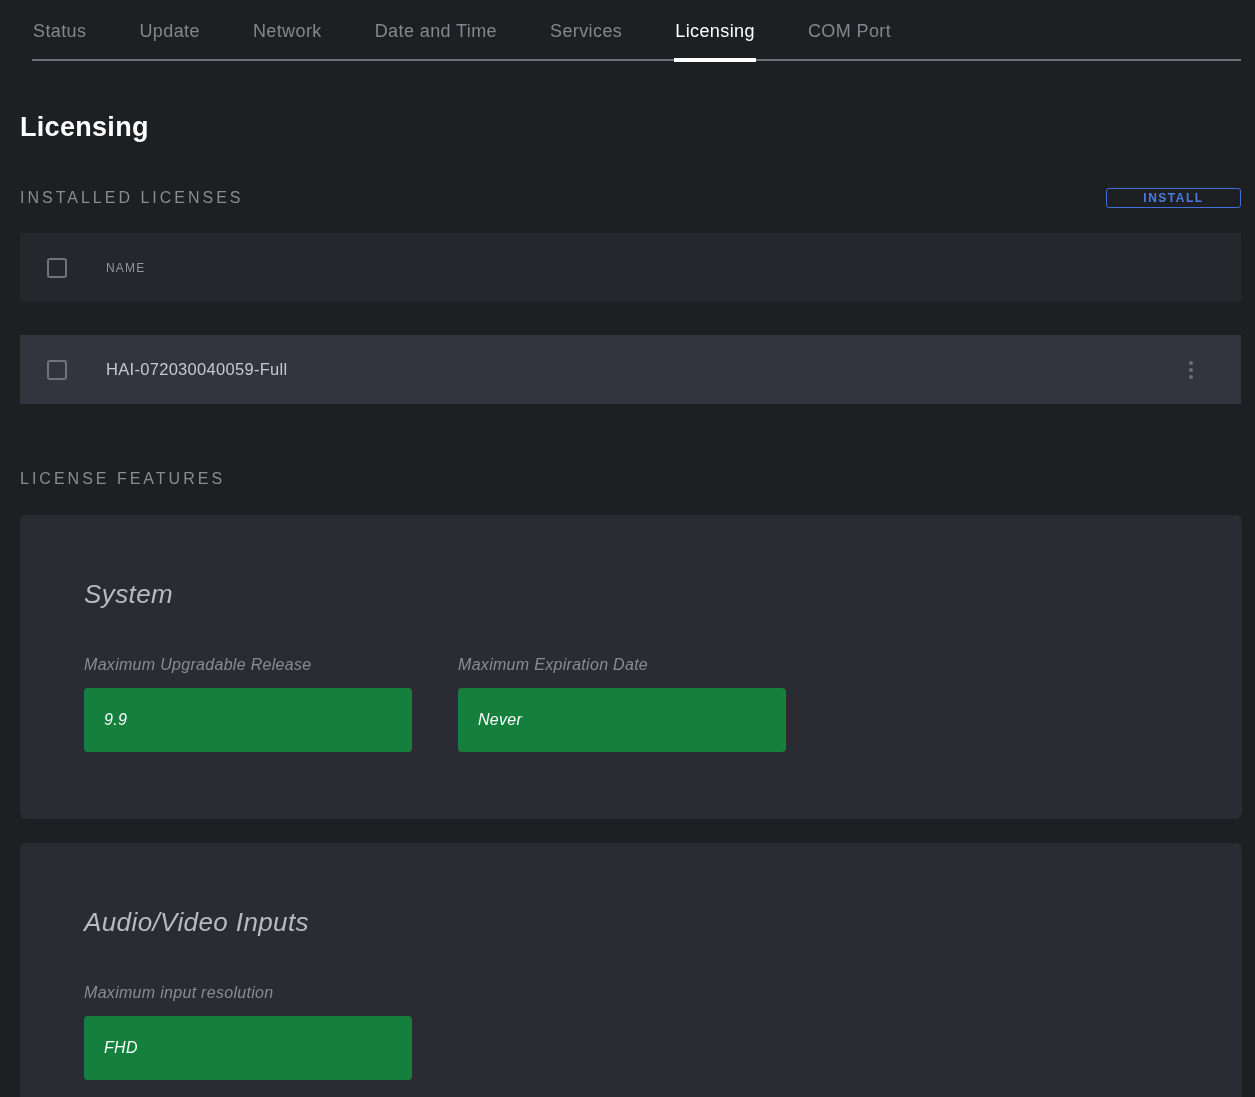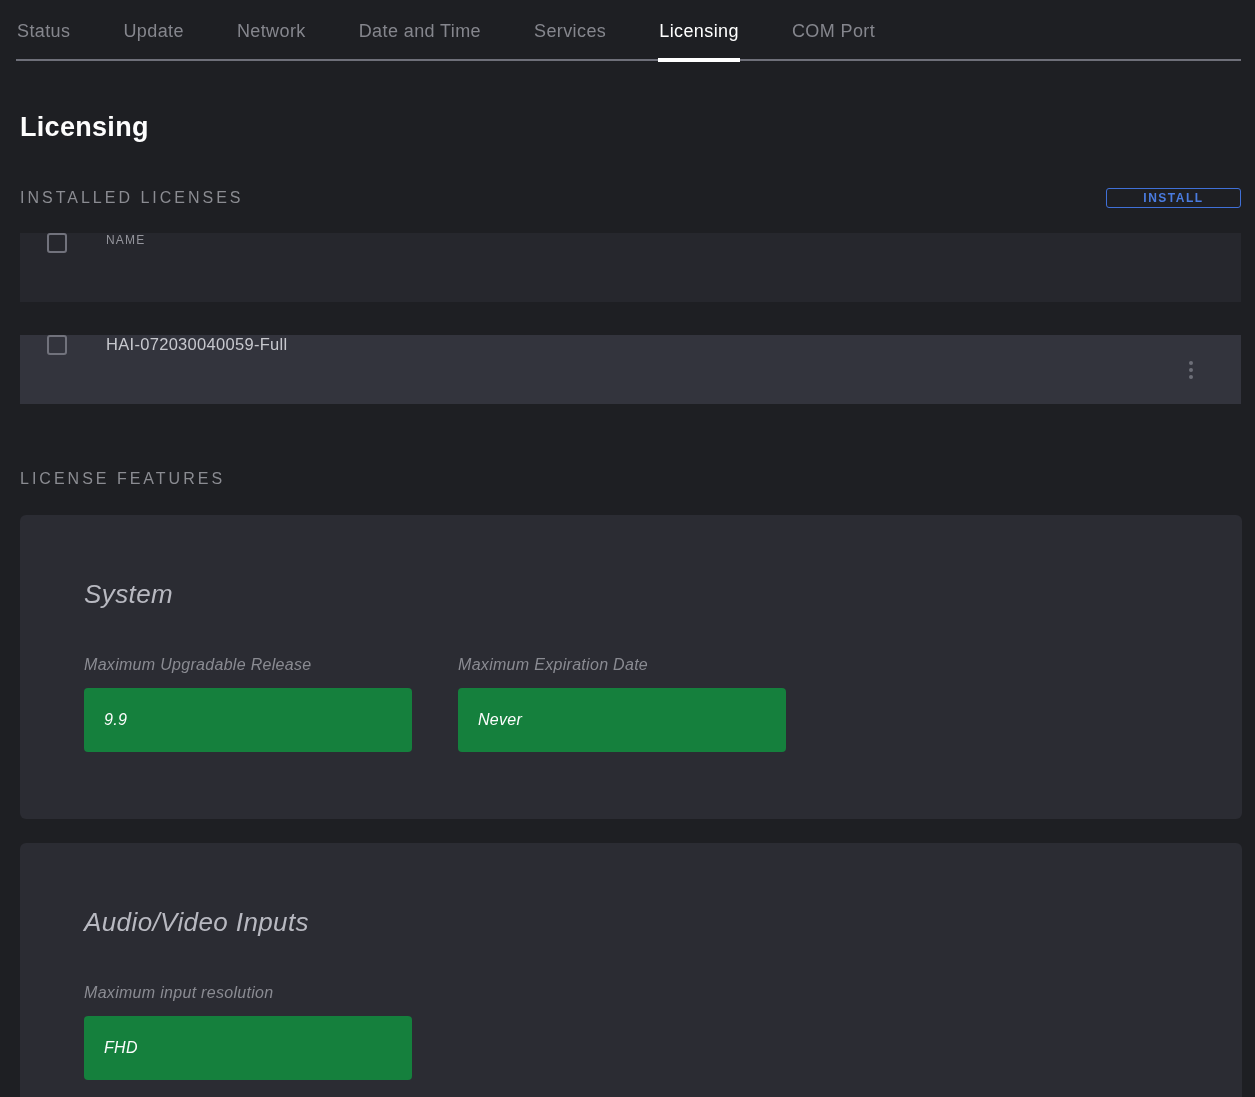--- a/index.html
+++ b/index.html
@@ -10,21 +10,21 @@
     font-family: "Liberation Sans", sans-serif;
     color: #c7c8ce;
     overflow: hidden;
   }
 
   
   .tabbar {
     display: flex;
     align-items: flex-end;
     gap: 51px;
-    margin: 0 14px 0 16px;
+    margin: 0 14px 0 32px;
     border-bottom: 2px solid #6e6f79;
   }
   .tab {
     position: relative;
     padding: 21px 1px 17px 1px;
     font-size: 18px;
     letter-spacing: 0.4px;
     color: #85868d;
     cursor: pointer;
     white-space: nowrap;
@@ -74,20 +74,21 @@
     cursor: pointer;
     padding: 0 24px;
   }
 
   
   .table {
     margin: 17px 14px 0 20px;
   }
   .thead-row, .tbody-row {
     display: flex;
+    align-items: center;
     height: 69px;
   }
   .thead-row { background: #26272d; }
   .tbody-row { background: #33343d; margin-top: 33px; }
   .cell-check {
     width: 86px;
     display: flex;
     justify-content: flex-start;
     padding-left: 27px;
     flex: 0 0 auto;

